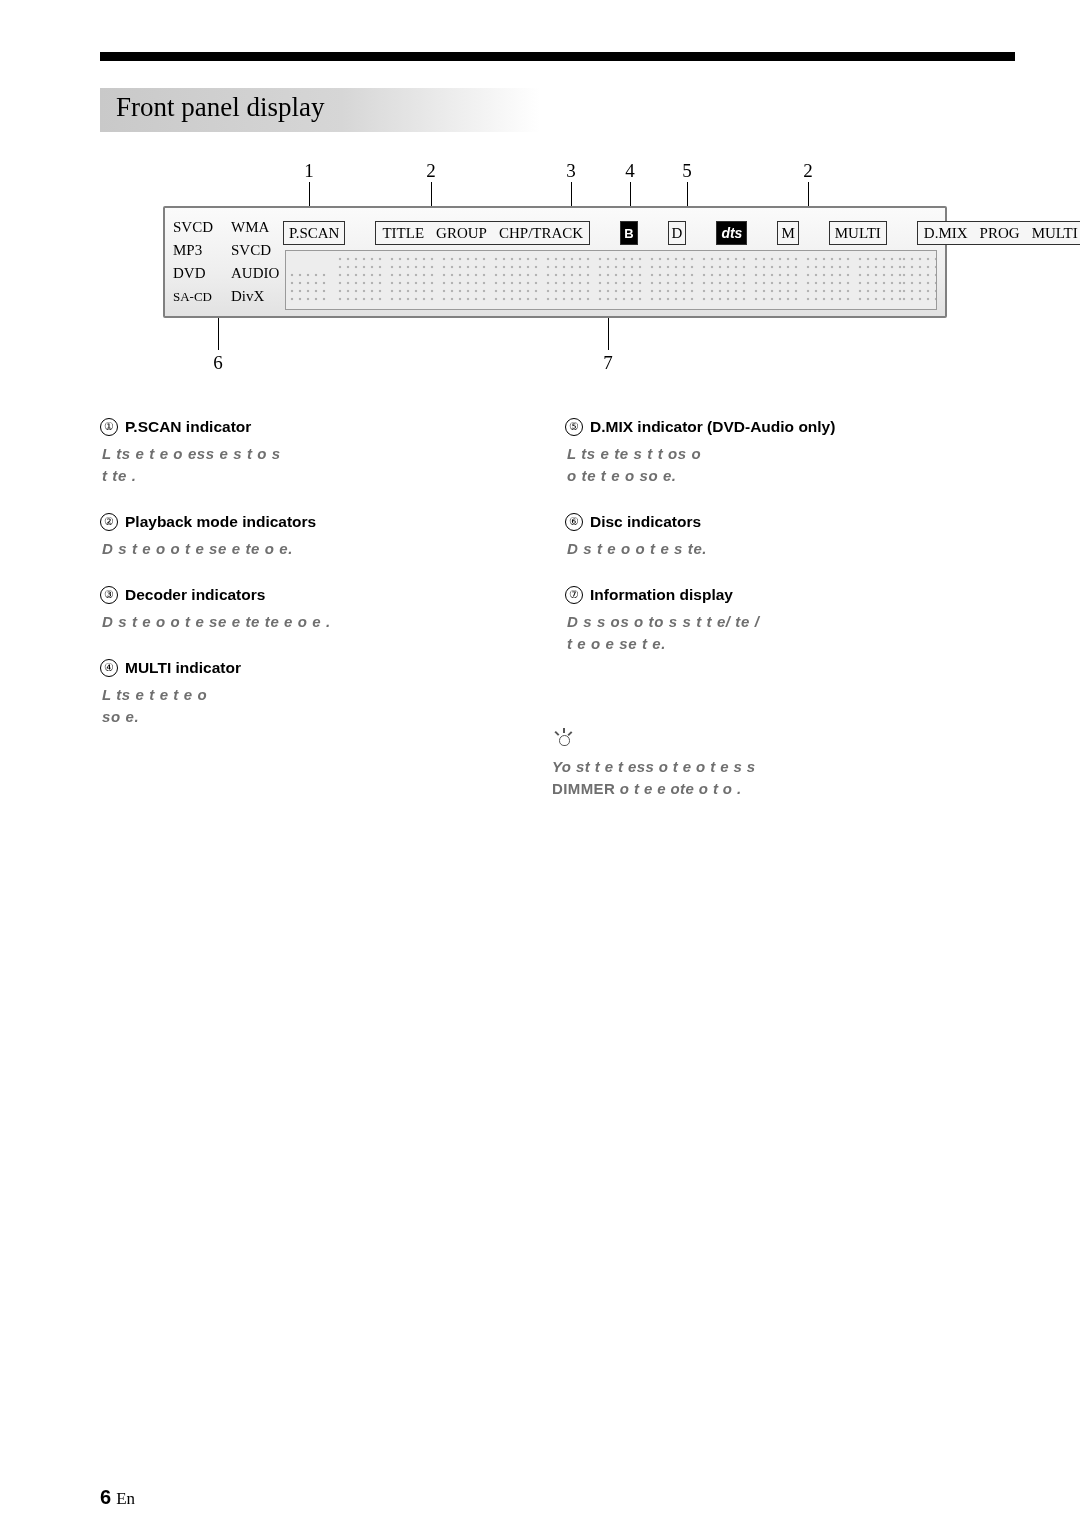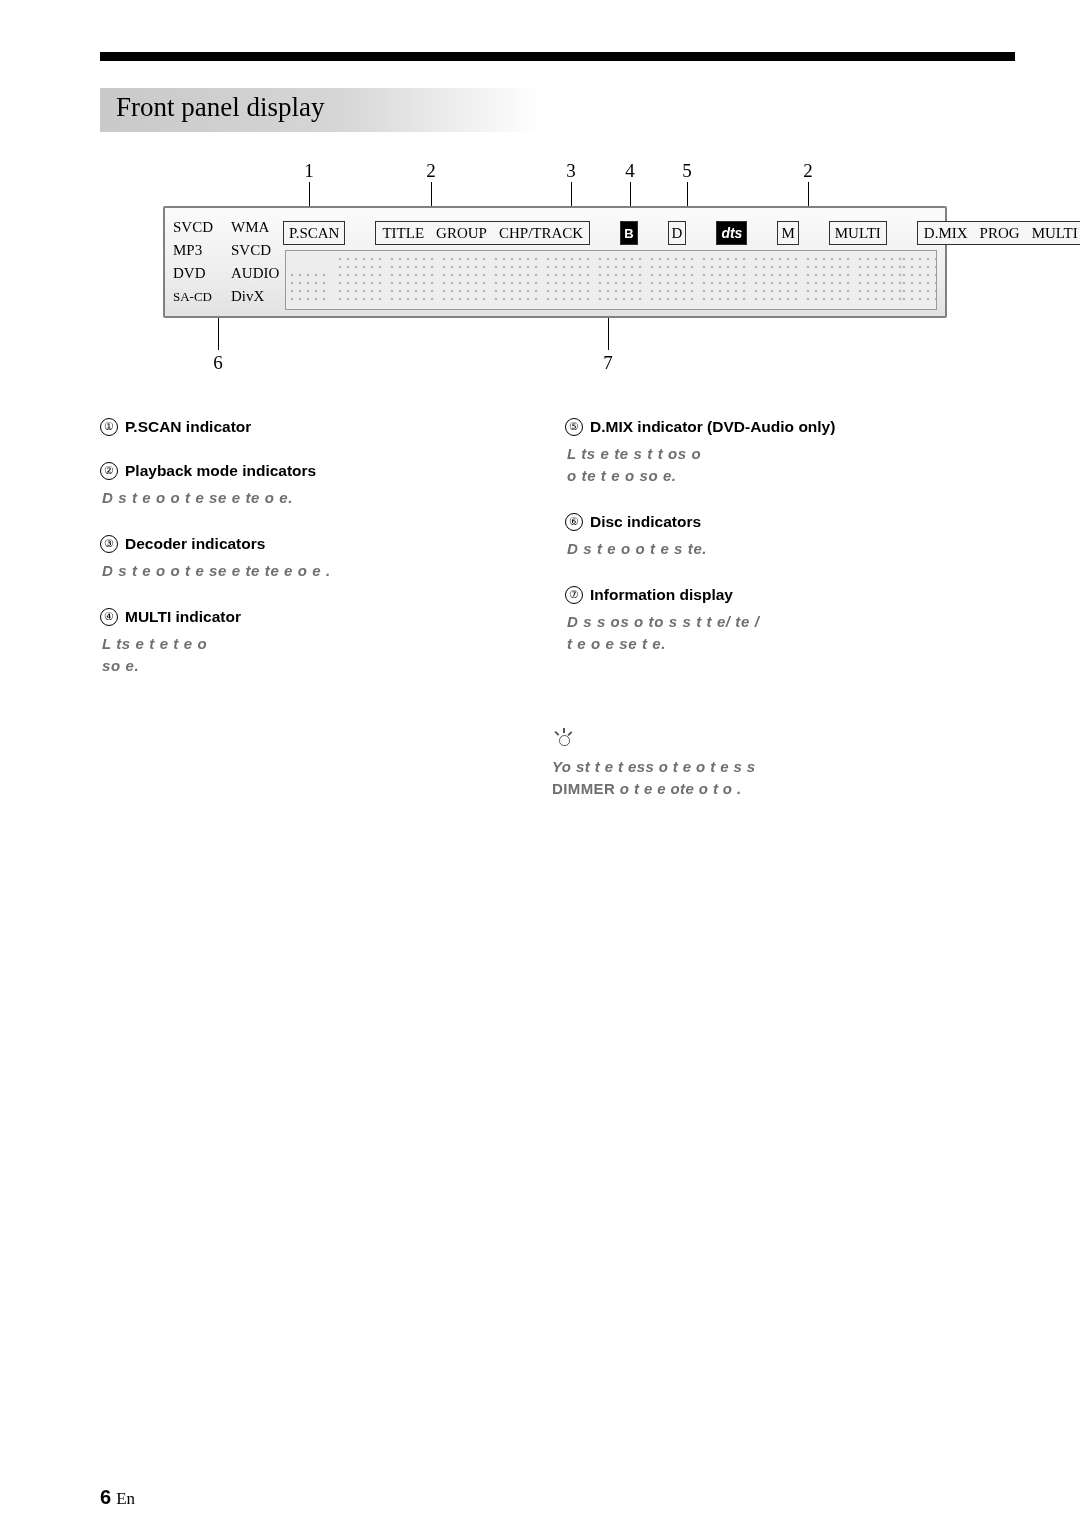--- a/index.html
+++ b/index.html
@@ -257,20 +257,22 @@
 <div class="leader" style="left:218px; top:318px; height:32px;"></div>
 <div class="leader" style="left:608px; top:318px; height:32px;"></div>
 <div class="callnum" style="left:208px; top:352px;">6</div>
 <div class="callnum" style="left:598px; top:352px;">7</div>
 
 <div class="col colL">
   <div class="item">
     <div class="item-title">
       <span class="num-circle">①</span><span>P.SCAN indicator</span>
     </div>
+    <div class="item-body" style="white-space:pre-line">L  ts  e t e  o  ess e s     t o  s
+ t  te .</div>
   </div>
 
   <div class="item">
     <div class="item-title">
       <span class="num-circle">②</span><span>Playback mode indicators</span>
     </div>
     <div class="item-body" style="white-space:pre-line">D s   t e  o  o t e se e te      o e.</div>
   </div>
 
   <div class="item">

